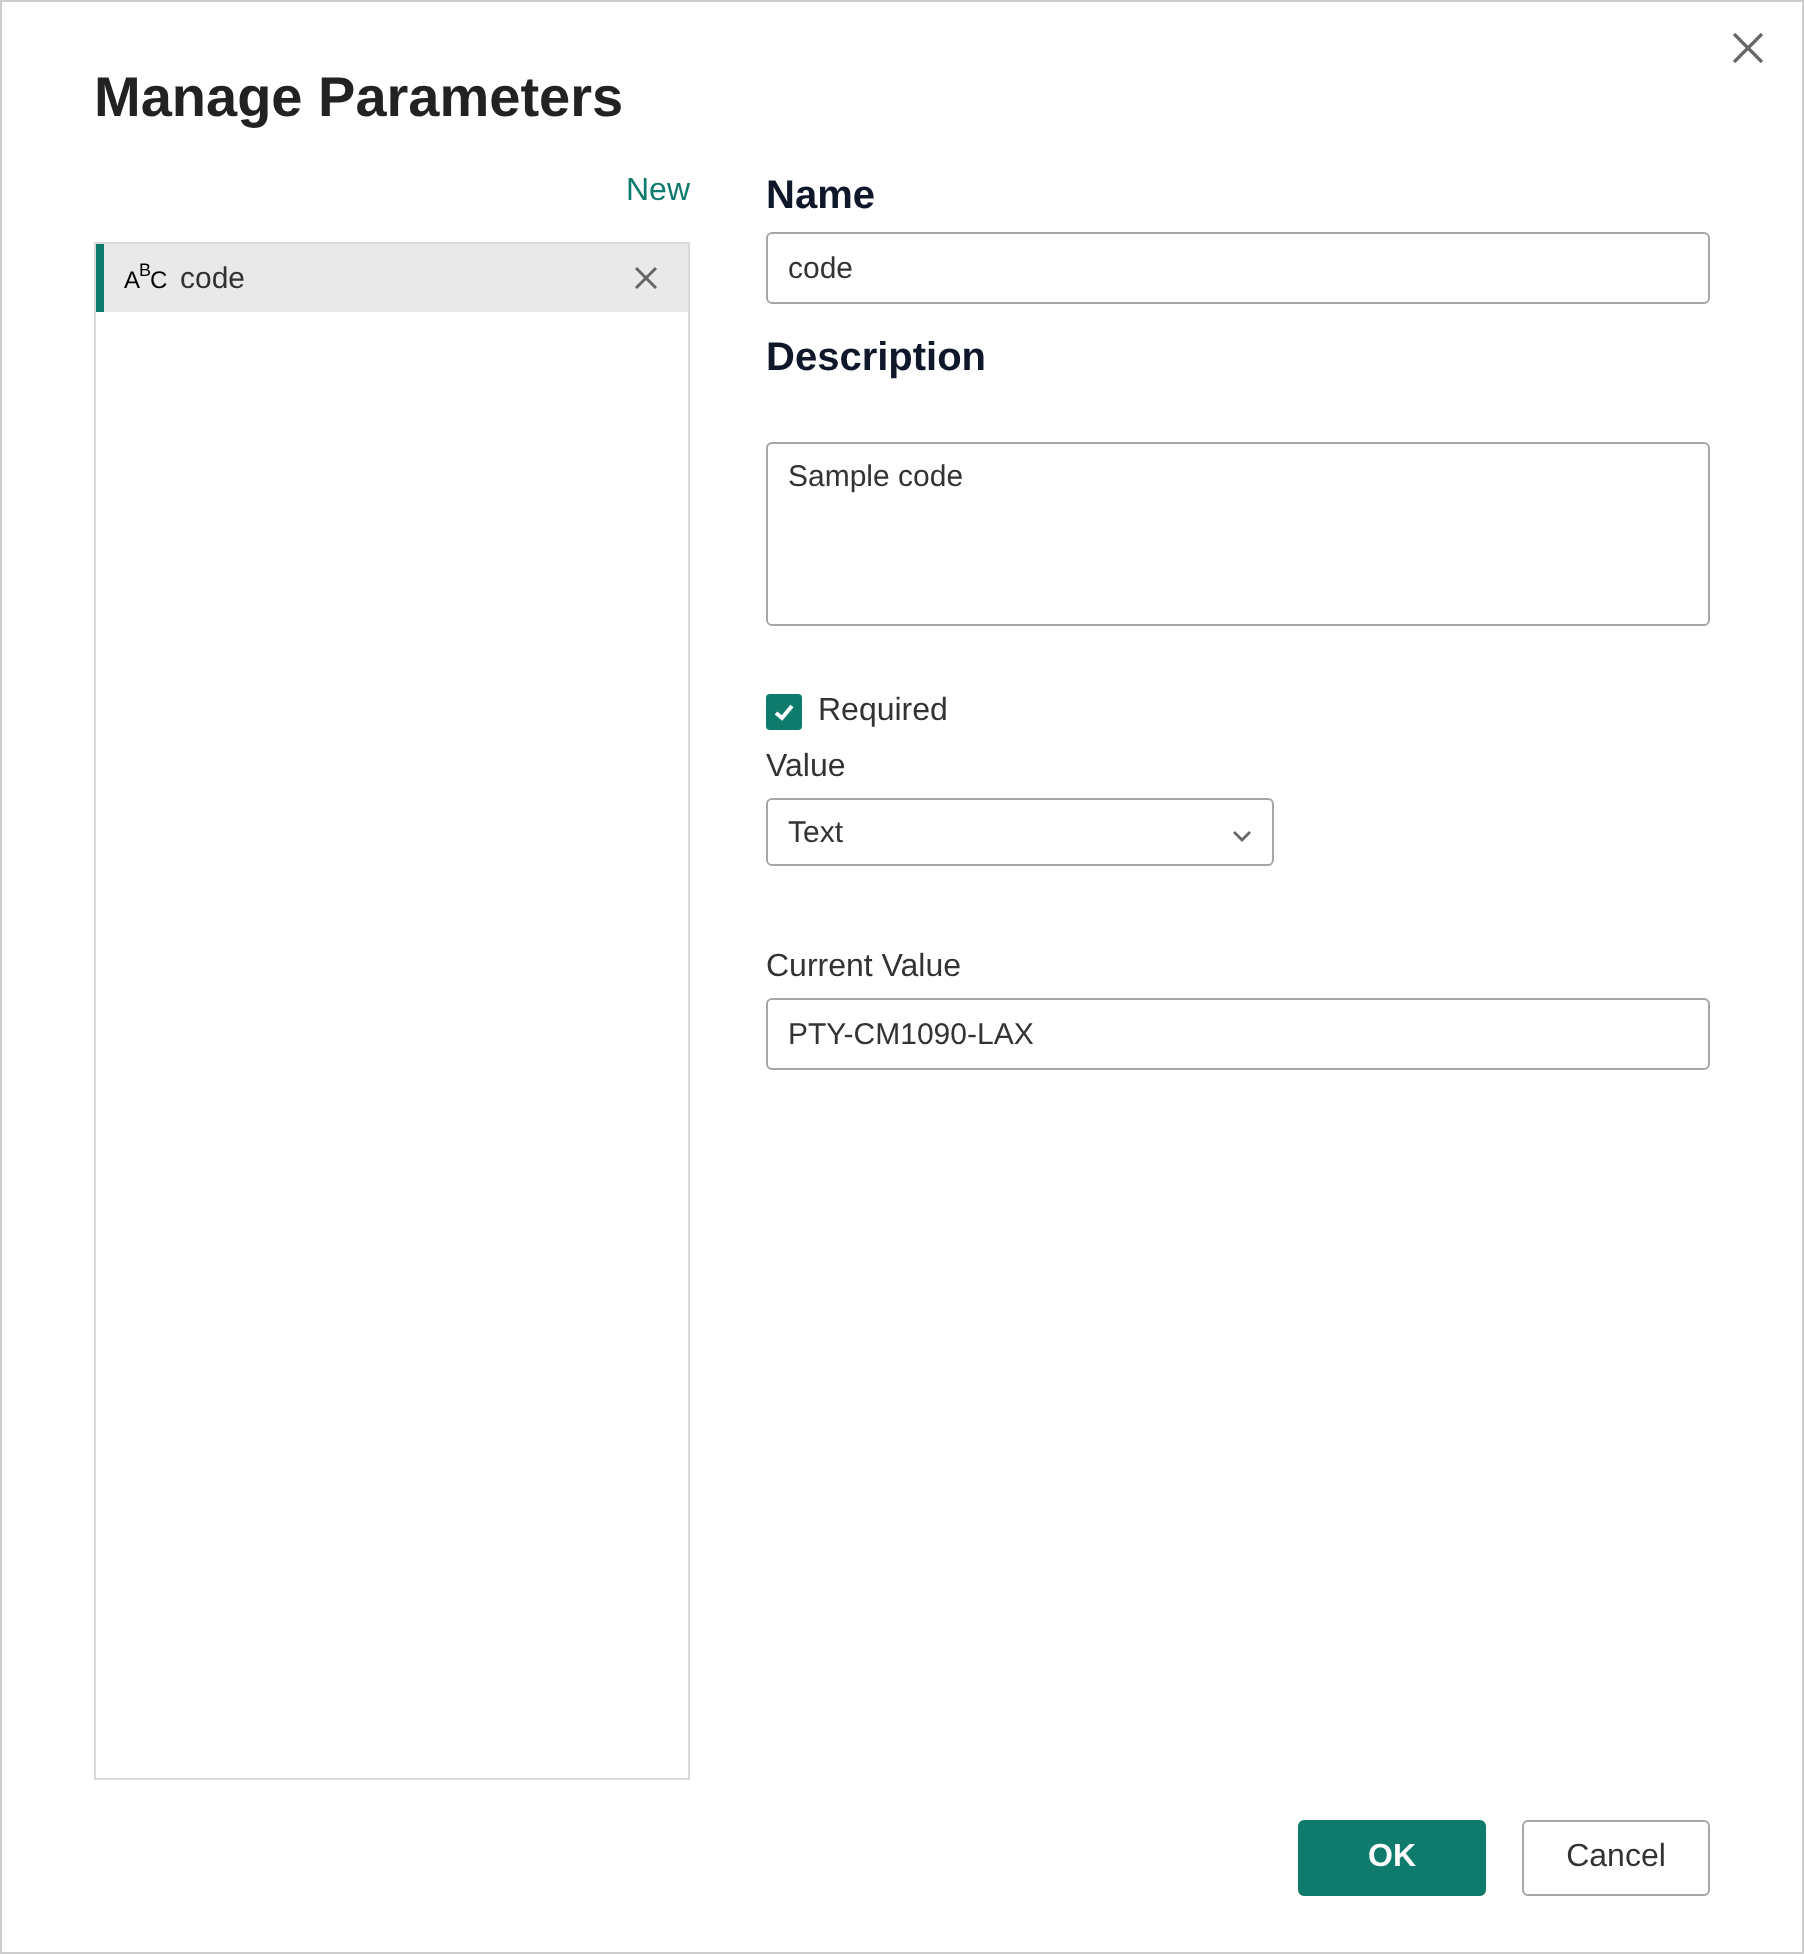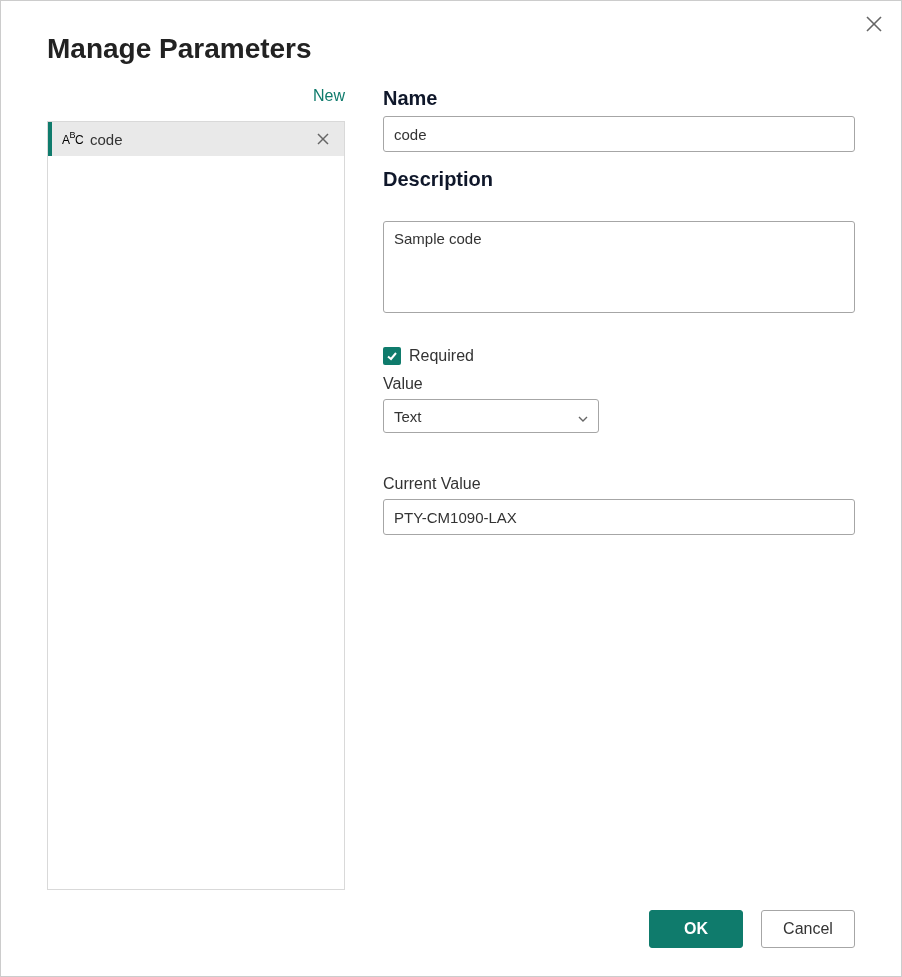--- a/index.html
+++ b/index.html
@@ -180,21 +180,21 @@
     }
 
     .type-label, .sv-label, .cv-label {
       font-size: 16px;
       color: #333;
       margin-top: 10px;
       margin-bottom: 6px;
     }
 
     .select-box {
-      width: 216px;
+      width: 254px;
       height: 34px;
       border: 1px solid #a6a6a6;
       border-radius: 3px;
       background: #fff;
       display: flex;
       align-items: center;
       padding: 0 10px;
       font-size: 15px;
       color: #333;
       cursor: pointer;

